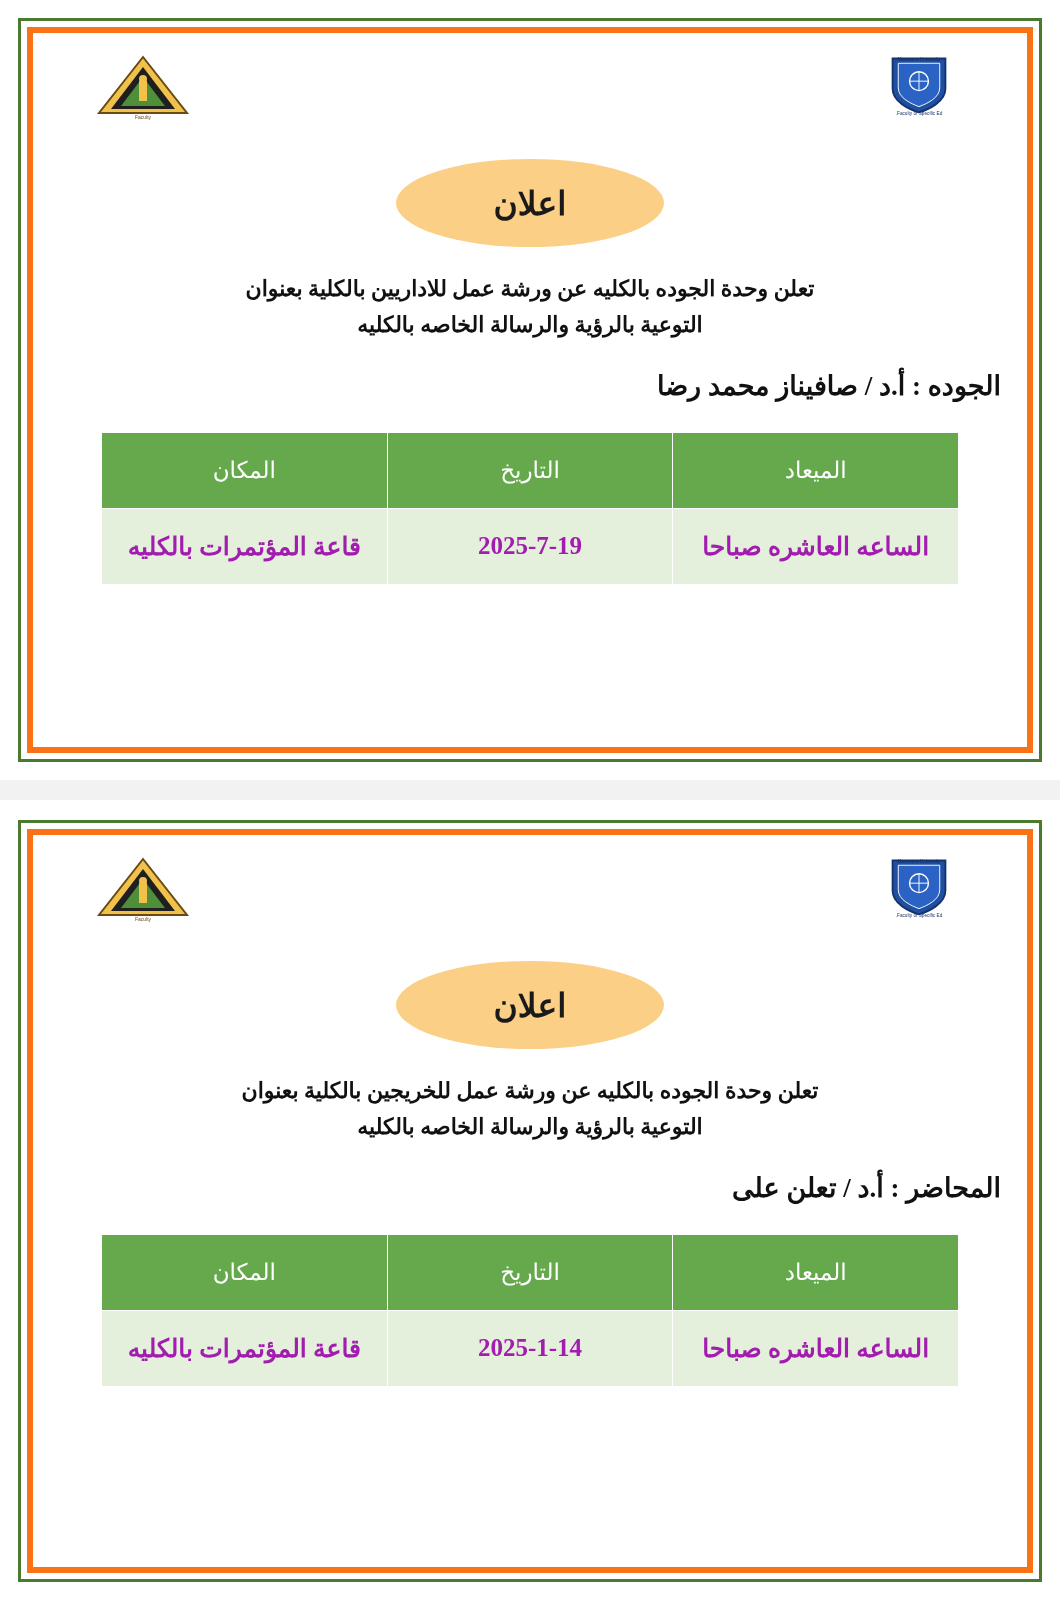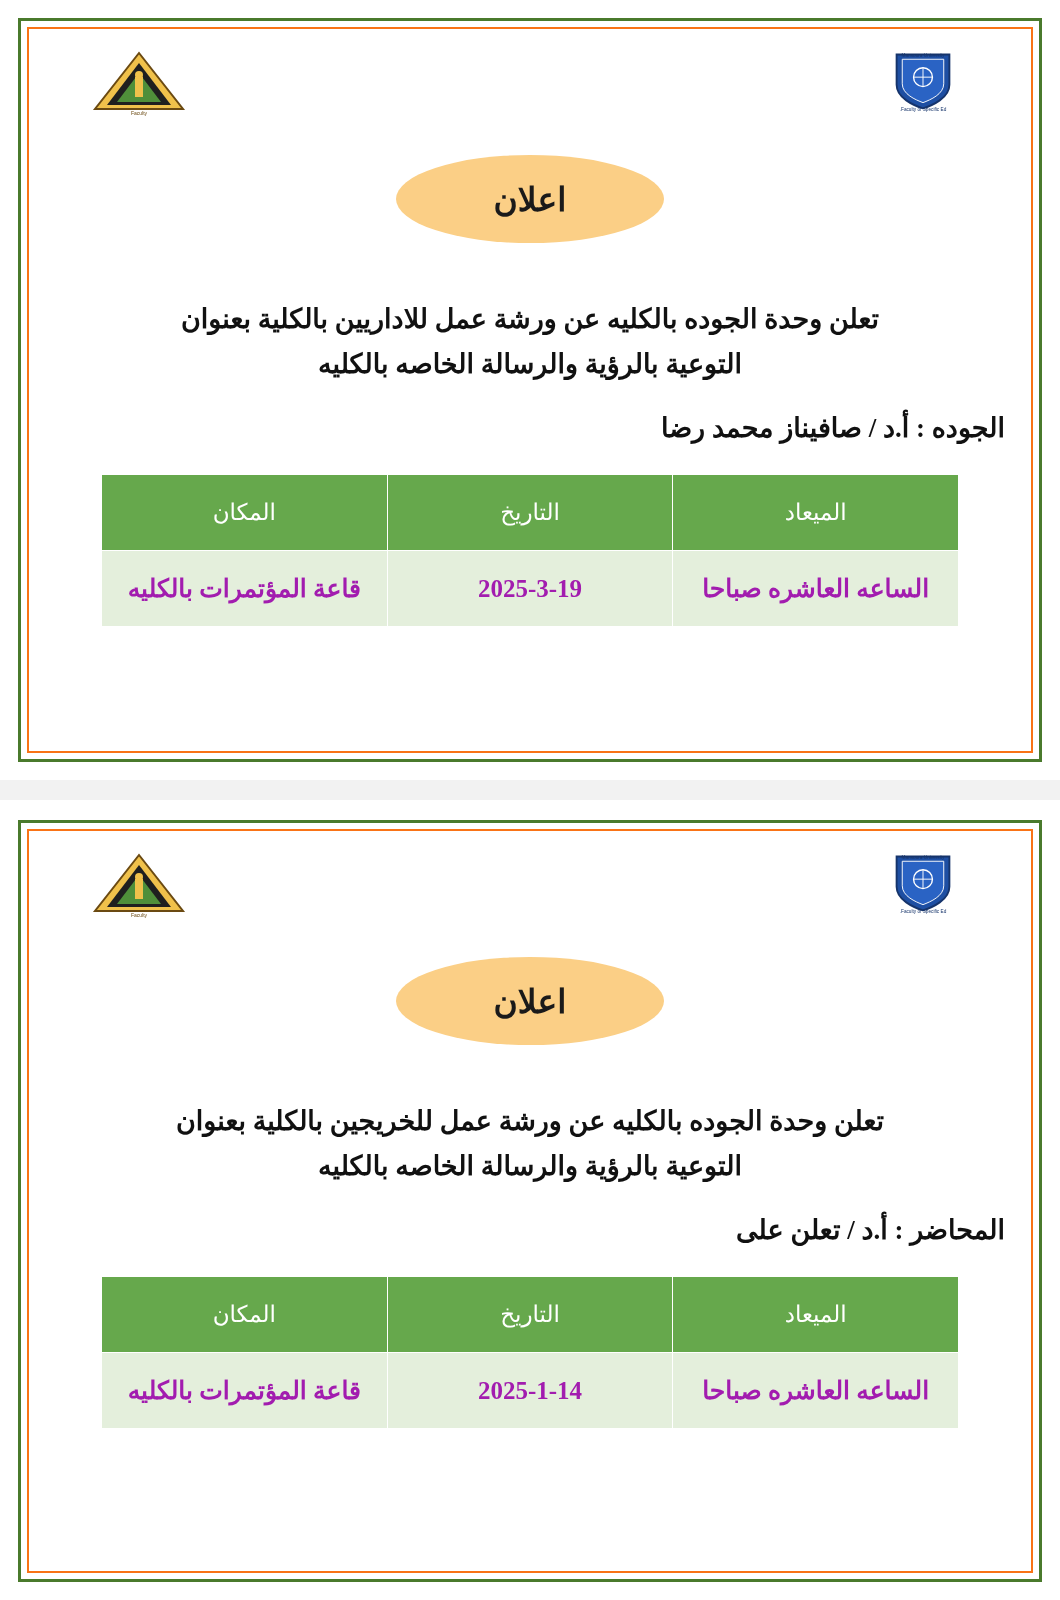--- a/index.html
+++ b/index.html
@@ -31,21 +31,21 @@
     width: 1060px;
   }
   
   .frame-outer {
     border: 3px solid #4a7a2c;
     height: 100%;
     padding: 6px;
     background: #ffffff;
   }
   .frame-inner {
-    border: 2px solid #f97316;
+    border: 6px solid #f97316;
     height: 100%;
     padding: 10px 26px 10px 26px;
     position: relative;
   }
   .logos {
     display: flex;
     justify-content: space-between;
     align-items: flex-start;
     height: 72px;
     padding: 8px 36px 0 36px;
@@ -66,23 +66,23 @@
     background: #fbcf86;
     border-radius: 50%;
     display: flex;
     align-items: center;
     justify-content: center;
     font-size: 33px;
     font-weight: bold;
     color: #1a1a1a;
   }
   .body-text {
-    margin-top: 54px;
+    margin-top: 24px;
     text-align: center;
-    font-size: 27px;
+    font-size: 22px;
     font-weight: bold;
     line-height: 1.65;
     color: #111;
     padding: 0 46px;
   }
   .lecturer {
     margin-top: 26px;
     text-align: right;
     font-size: 27px;
     font-weight: bold;
@@ -172,21 +172,21 @@
           <thead>
             <tr>
               <th>الميعاد</th>
               <th>التاريخ</th>
               <th>المكان</th>
             </tr>
           </thead>
           <tbody>
             <tr>
               <td>الساعه العاشره صباحا</td>
-              <td>2025-3-19</td>
+              <td>2025-7-19</td>
               <td>قاعة المؤتمرات بالكليه</td>
             </tr>
           </tbody>
         </table>
 
       </div>
     </div>
   </div>
 
   <div class="gap"></div>

